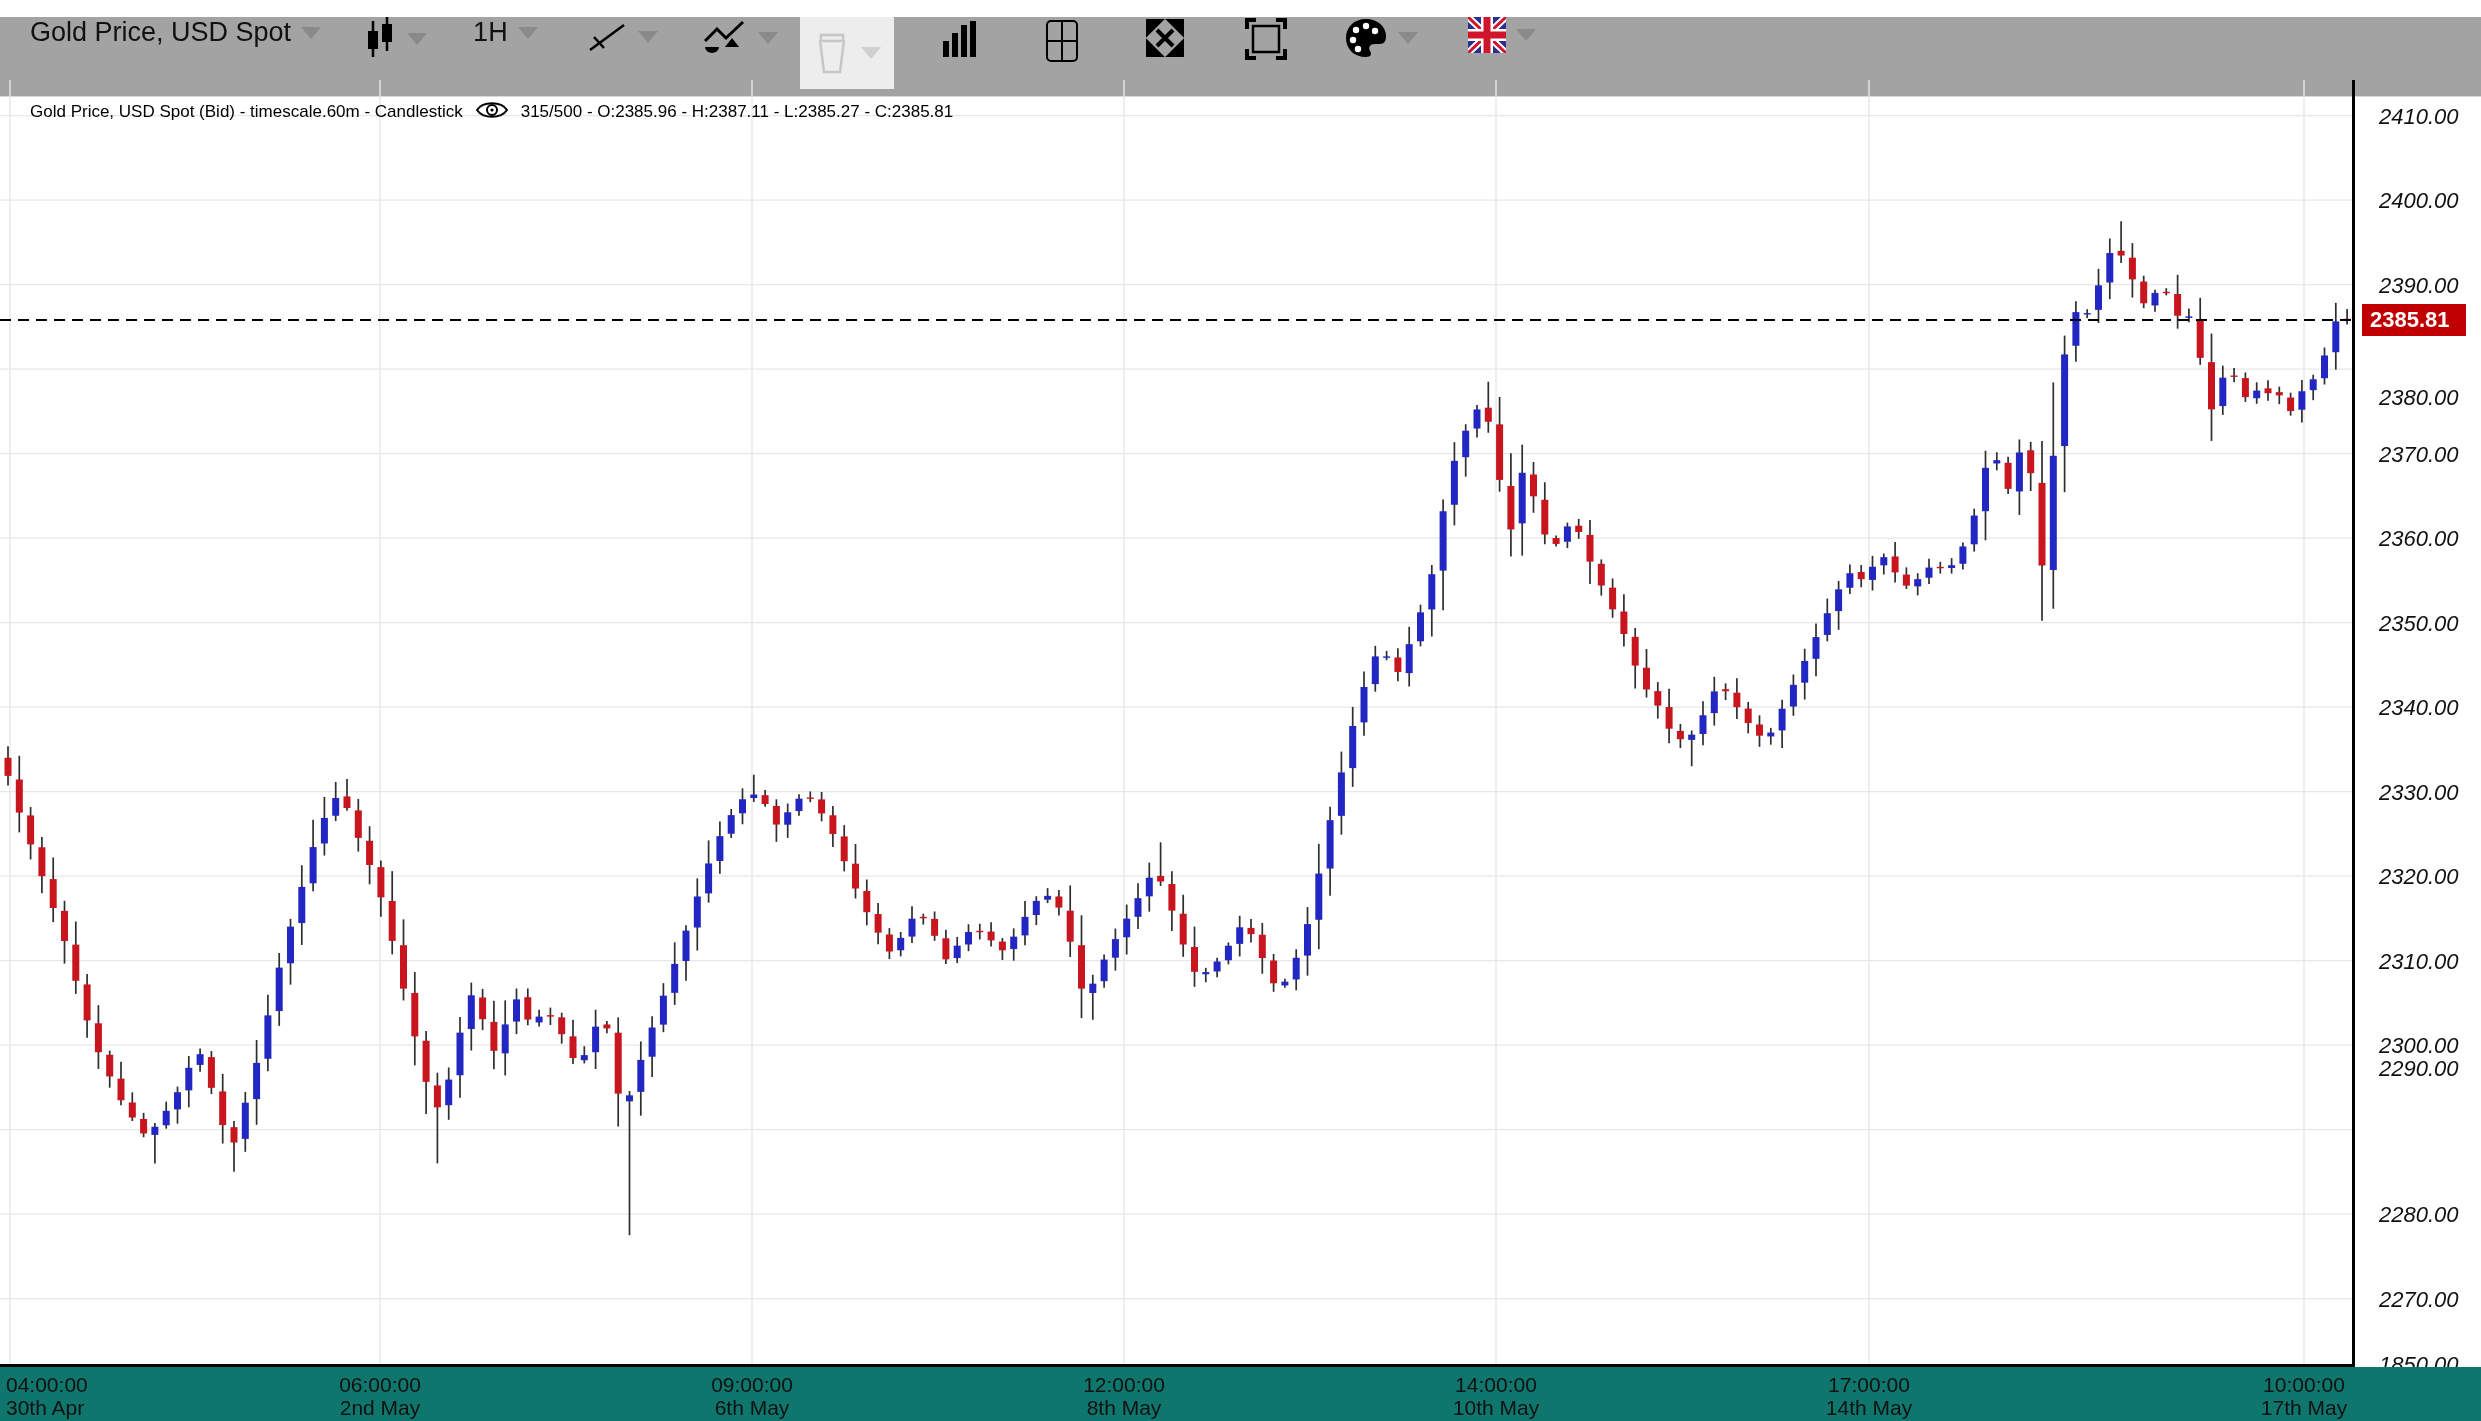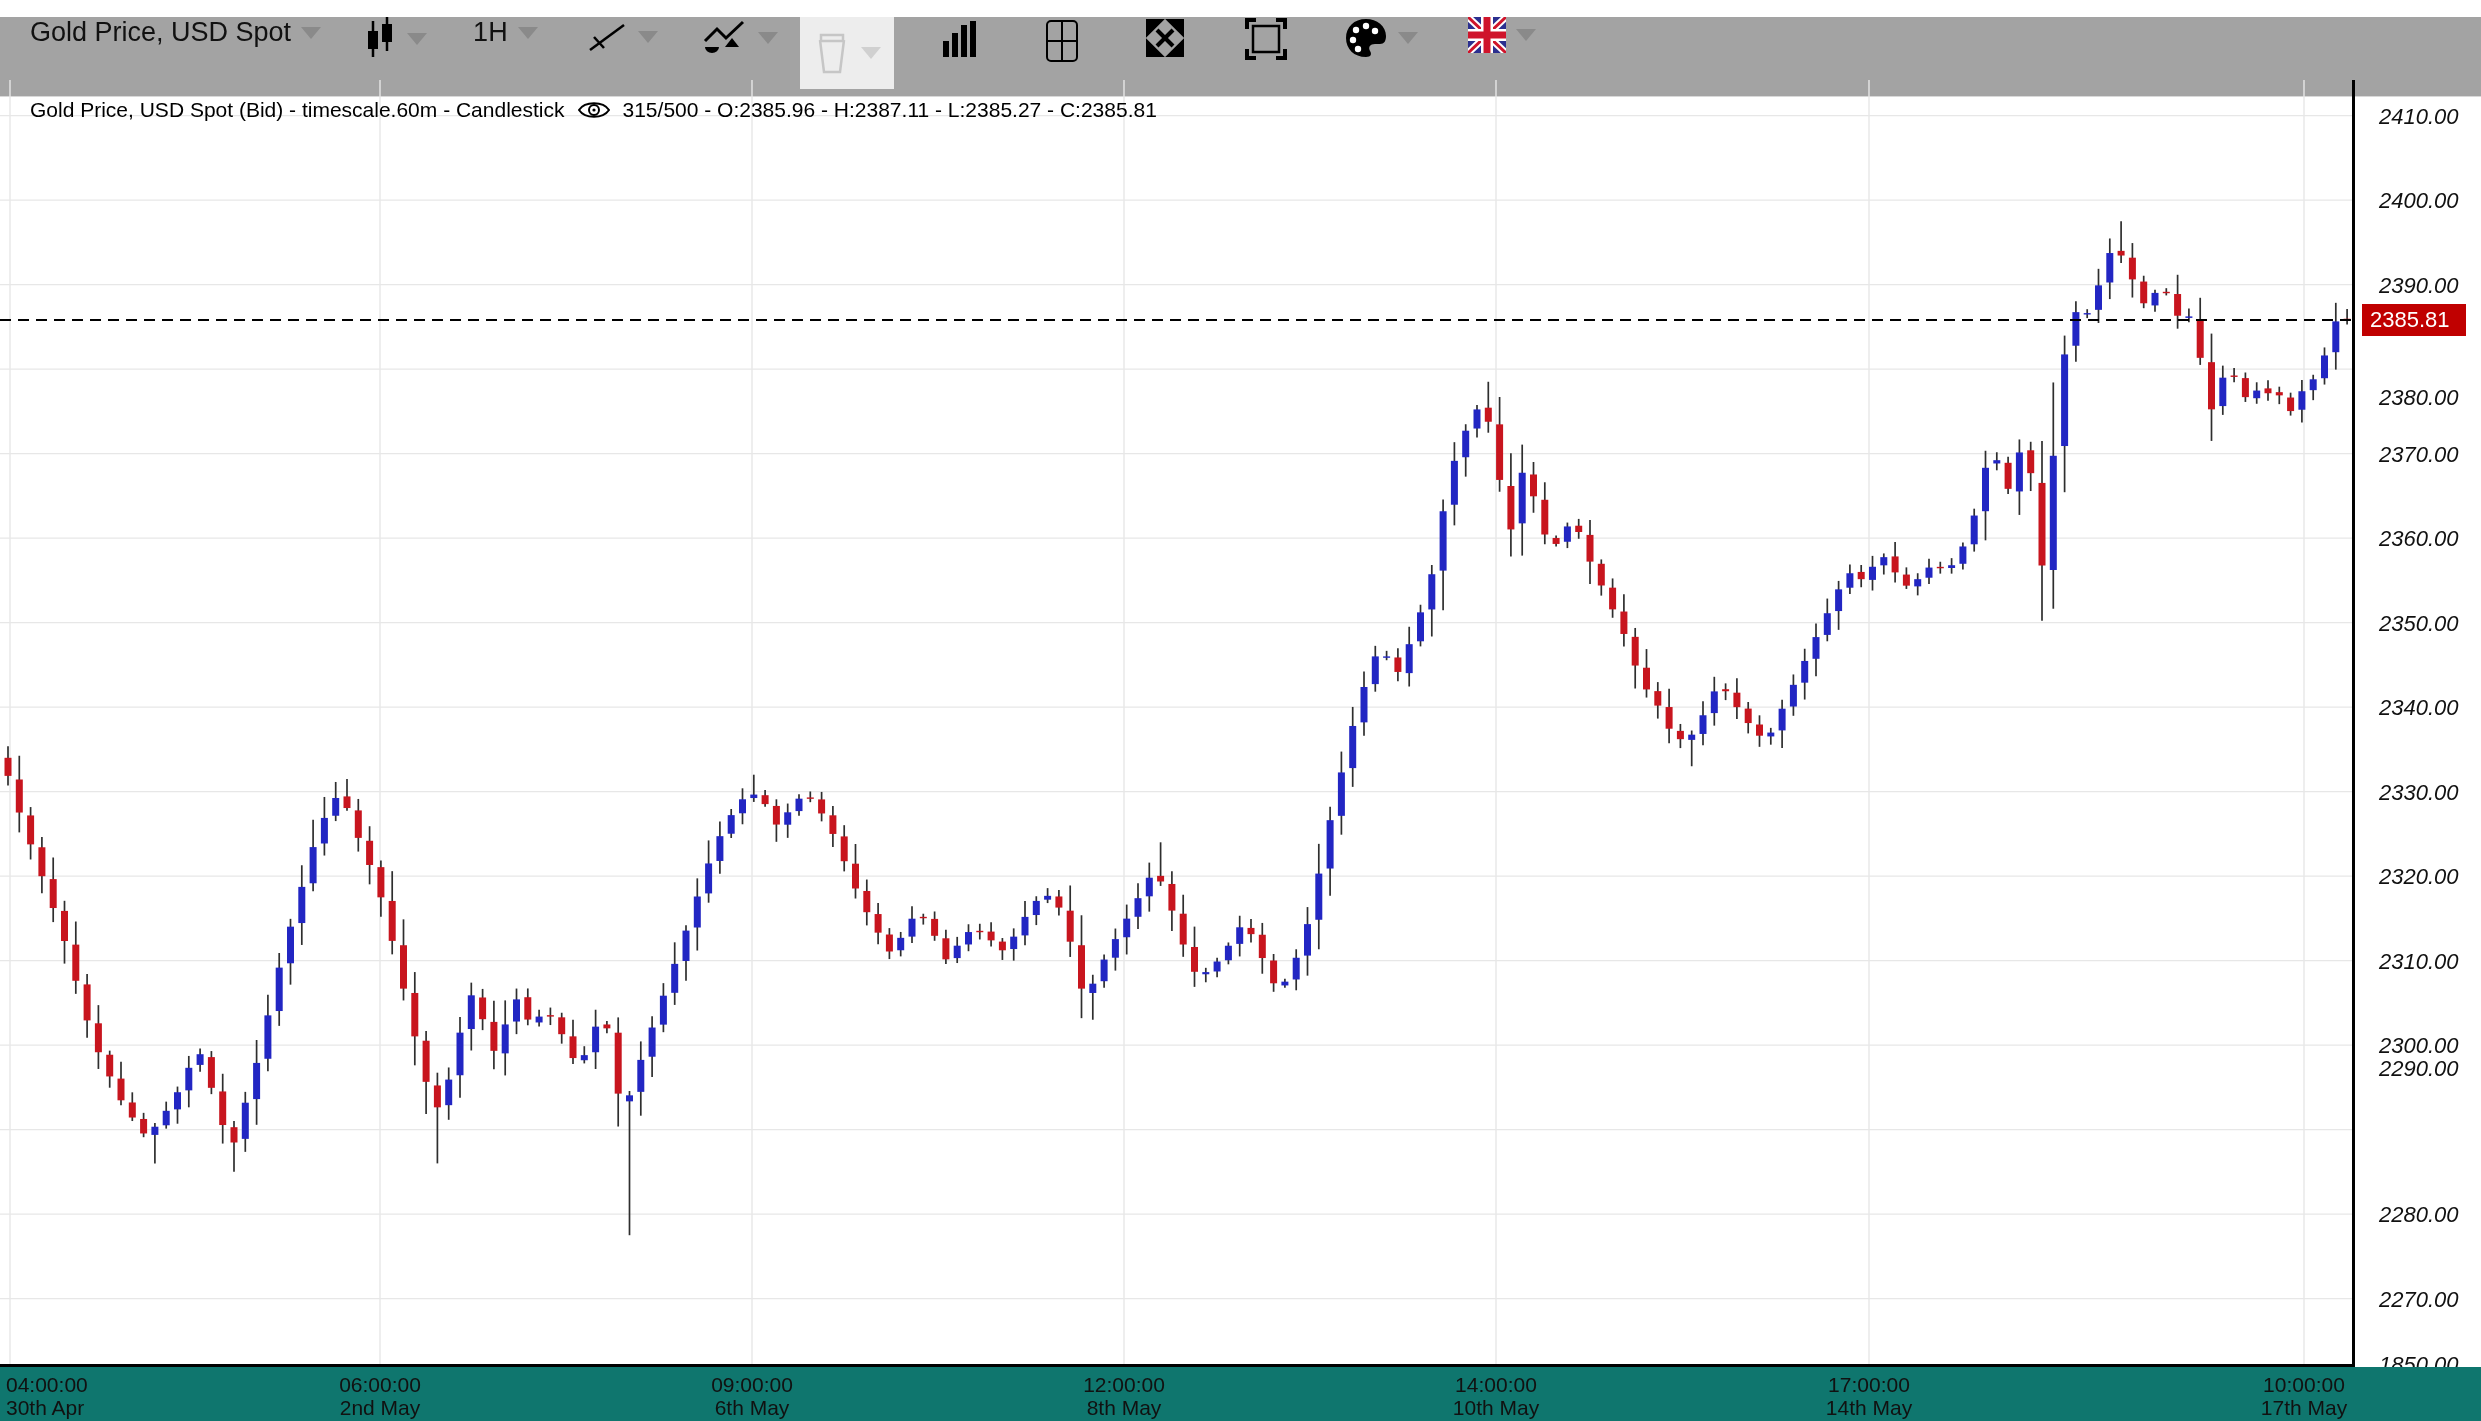--- a/index.html
+++ b/index.html
@@ -15,32 +15,32 @@
   .caret.light{border-top-color:#d0d0d0;}
   .tb-label{font-size:27px;}
   .tb-icon{display:flex;align-items:center;justify-content:center;}
   .tb-btn-disabled{background:#ededed;height:72px;width:94px;display:flex;align-items:center;
                    justify-content:center;margin-left:22px;}
   
   .plot{position:absolute;left:0;top:80px;width:2355px;height:1287px;}
   .plot svg{position:absolute;left:0;top:0;}
   
   .legend{position:absolute;left:30px;top:98px;display:flex;align-items:flex-end;gap:12px;
-          font-size:21px;color:#000;z-index:4;}
+          font-size:17px;color:#000;z-index:4;}
   
   .y-axis{position:absolute;left:2355px;top:80px;width:152px;height:1287px;z-index:1;font-style:italic;}
   .y-tick{position:absolute;left:24px;font-size:22px;color:#111;white-space:nowrap;}
   
   .x-axis{position:absolute;left:0;top:1367px;width:2481px;height:54px;background:#0f766e;z-index:5;}
   .x-tick{position:absolute;top:6px;font-size:21px;line-height:23px;text-align:center;color:#111;
           white-space:nowrap;transform:translateX(-50%);}
   .x-tick.left{transform:none;text-align:left;}
   
   .price-tag{position:absolute;width:104px;height:32px;line-height:32px;color:#fff;
-             font-size:22px;font-weight:normal;padding-left:8px;box-sizing:border-box;z-index:6;}
+             font-size:22px;font-weight:bold;padding-left:8px;box-sizing:border-box;z-index:6;}
 </style>
 </head>
 <body>
 
 <div class="toolbar">
   <div class="tb-group">
     <span class="tb-title">Gold Price, USD Spot</span>
     <span class="caret"></span>
   </div>
 

